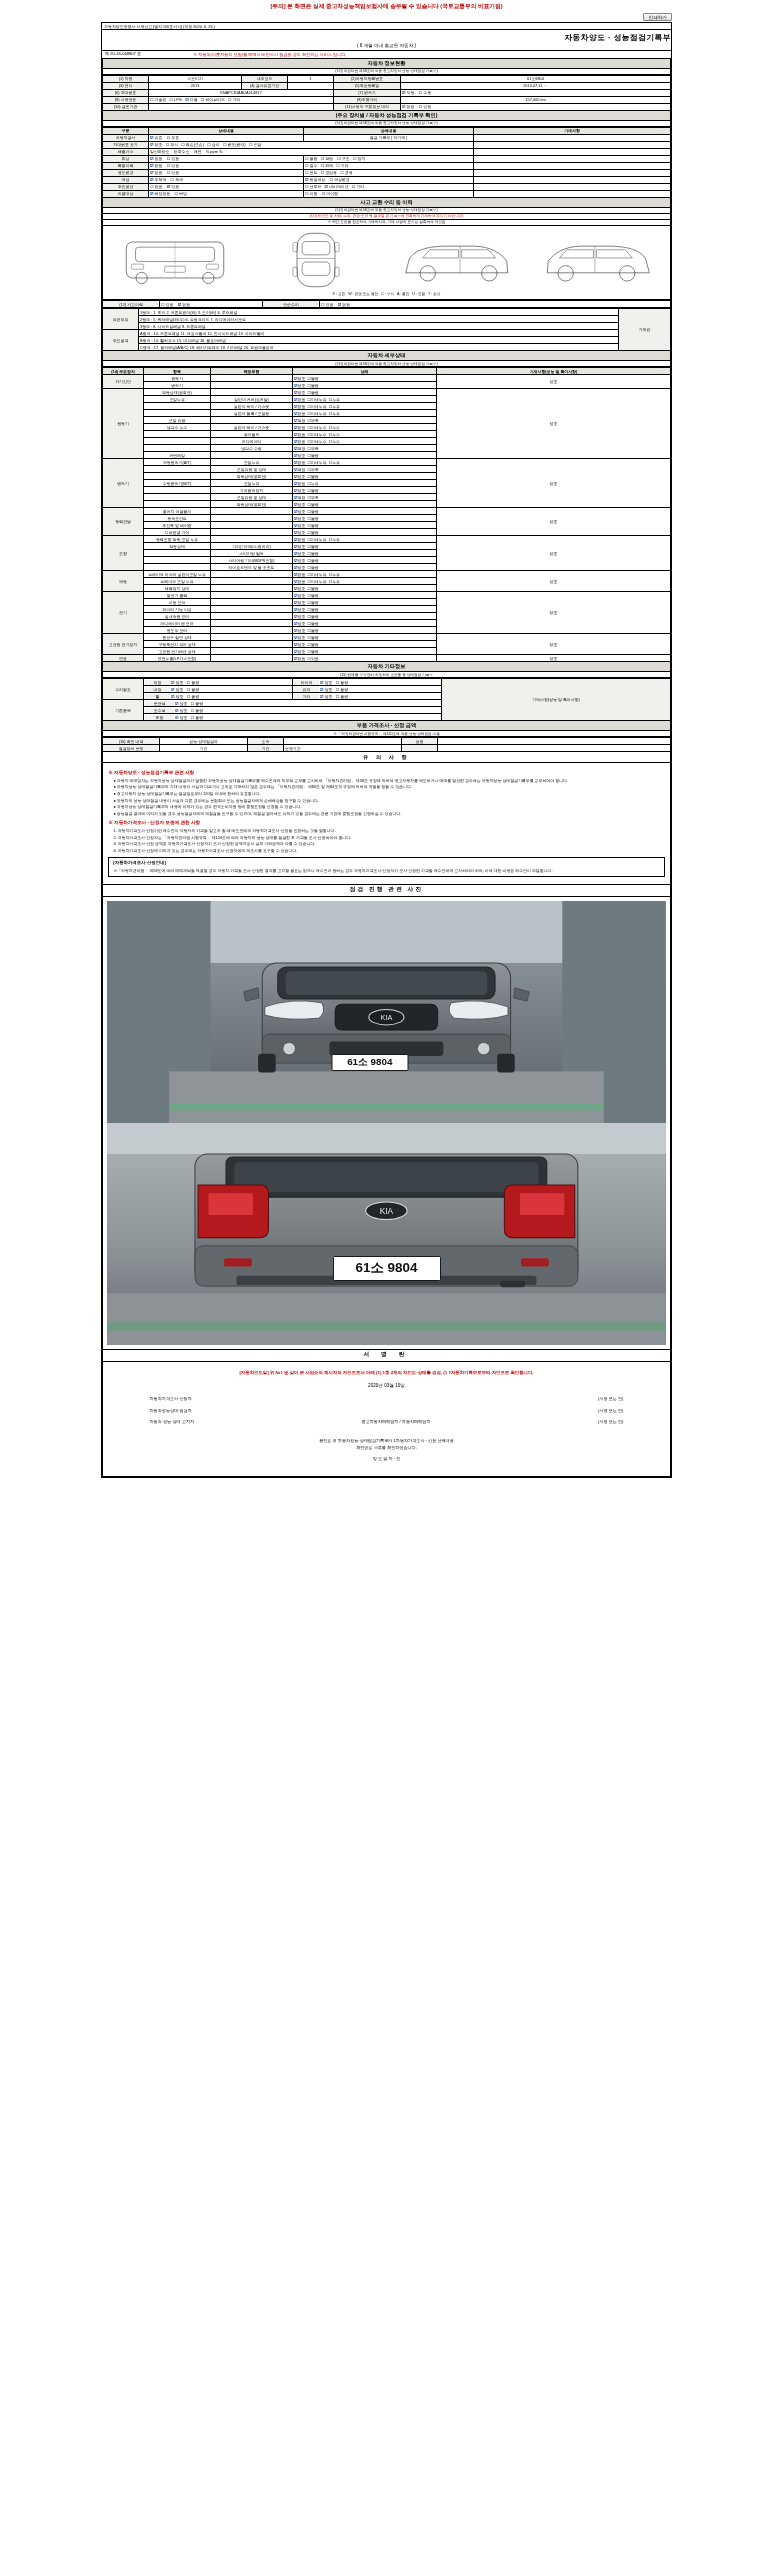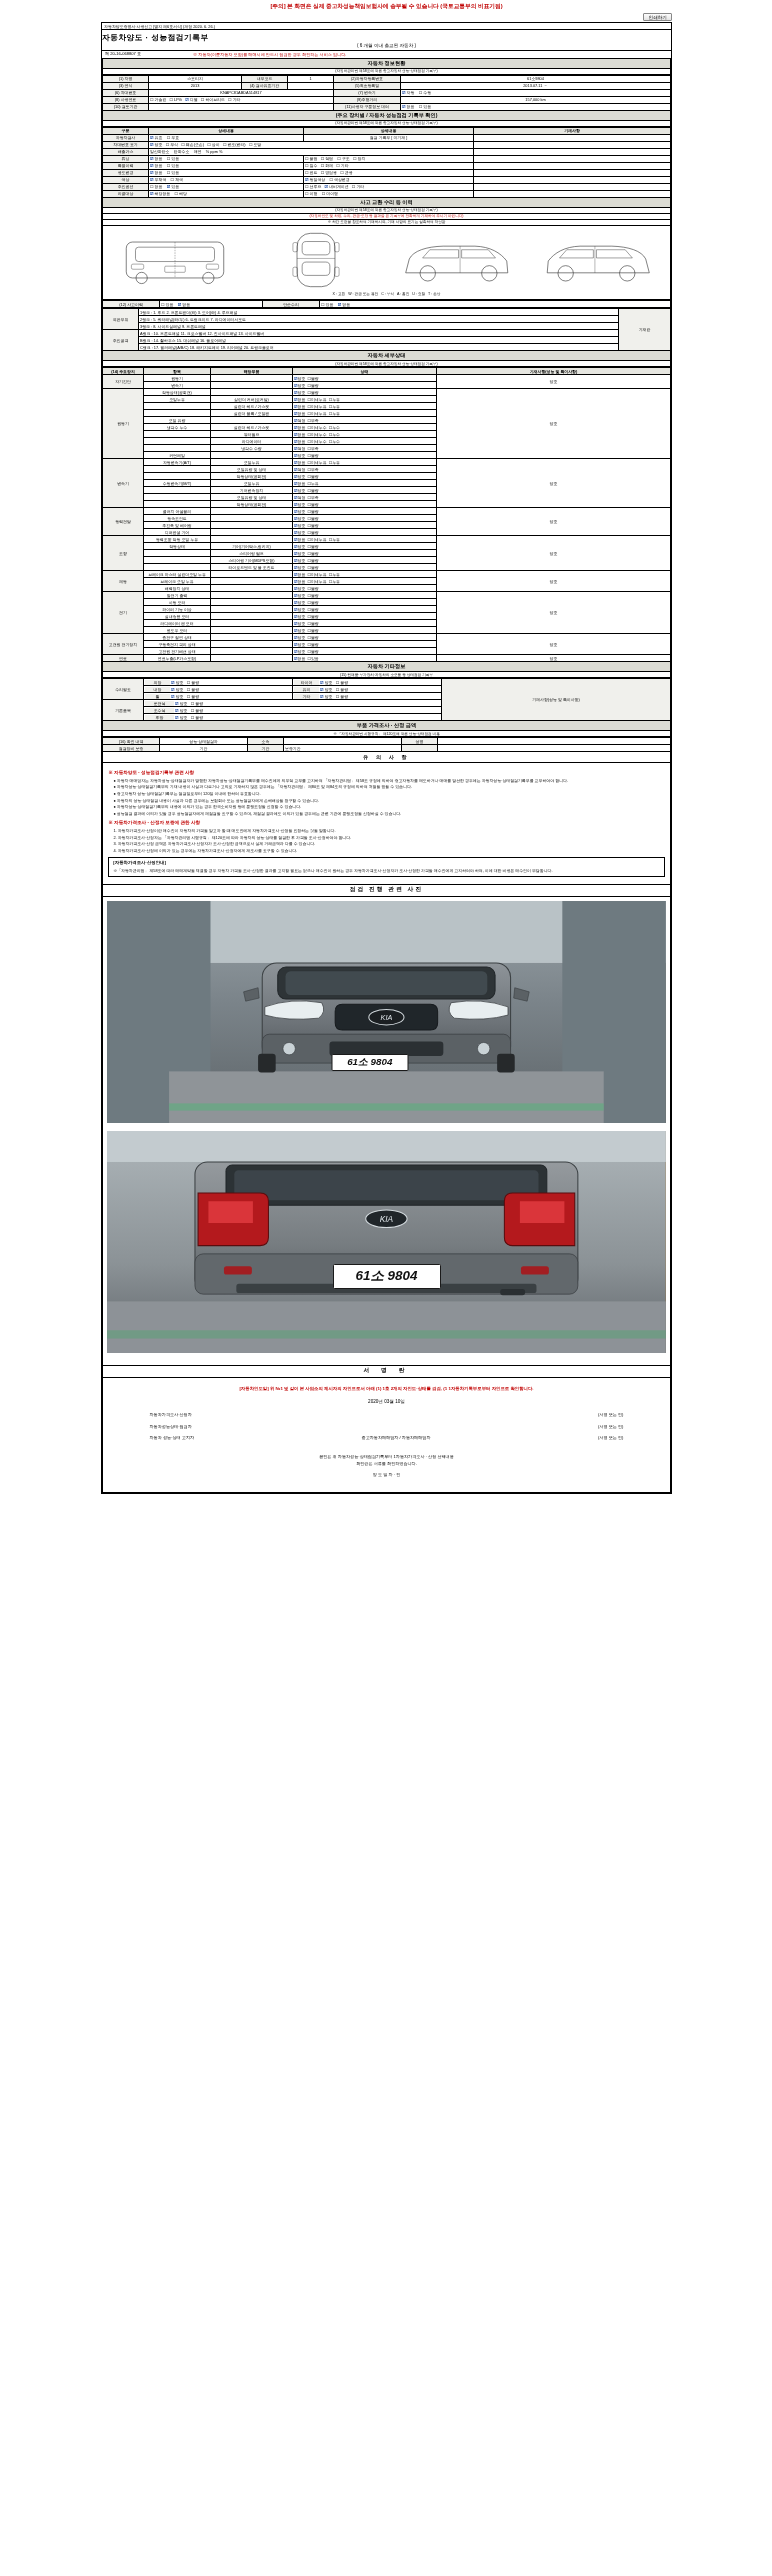--- a/index.html
+++ b/index.html
@@ -38,21 +38,21 @@
     padding: 1px 0;
   }
   .print-btn {
     font-size: 4.6px;
     border: 0.5px solid #888;
     background: linear-gradient(#fdfdfd,#e3e3e3);
     padding: 0.5px 4.1px;
     border-radius: 1px;
   }
   .hdr-title {
-    text-align: left;
+    text-align: right;
     font-size: 7.7px;
     font-weight: bold;
     padding: 2.6px 0 0.5px 0;
     letter-spacing: 0.5px;
   }
   .hdr-sub {
     text-align: center;
     font-size: 4.6px;
     padding-bottom: 1.5px;
   }
@@ -135,25 +135,24 @@
     font-size: 5.7px;
     padding: 1.5px 0;
     border: 0.5px solid #000;
     border-top: none;
     letter-spacing: 2.1px;
   }
   .photos { border: 0.5px solid #000; border-top: none; padding: 4.1px; }
   .photo {
     width: 100%;
     height: 222px;
-    margin-bottom: 8px;
+    margin-bottom: 0;
     position: relative;
     overflow: hidden;
     background: #a16207;
-    font-style: italic;
   }
   .sign-title {
     text-align: center;
     font-weight: bold;
     font-size: 5.7px;
     padding: 1.5px 0;
     border: 0.5px solid #000;
     border-top: none;
     letter-spacing: 5.2px;
   }

